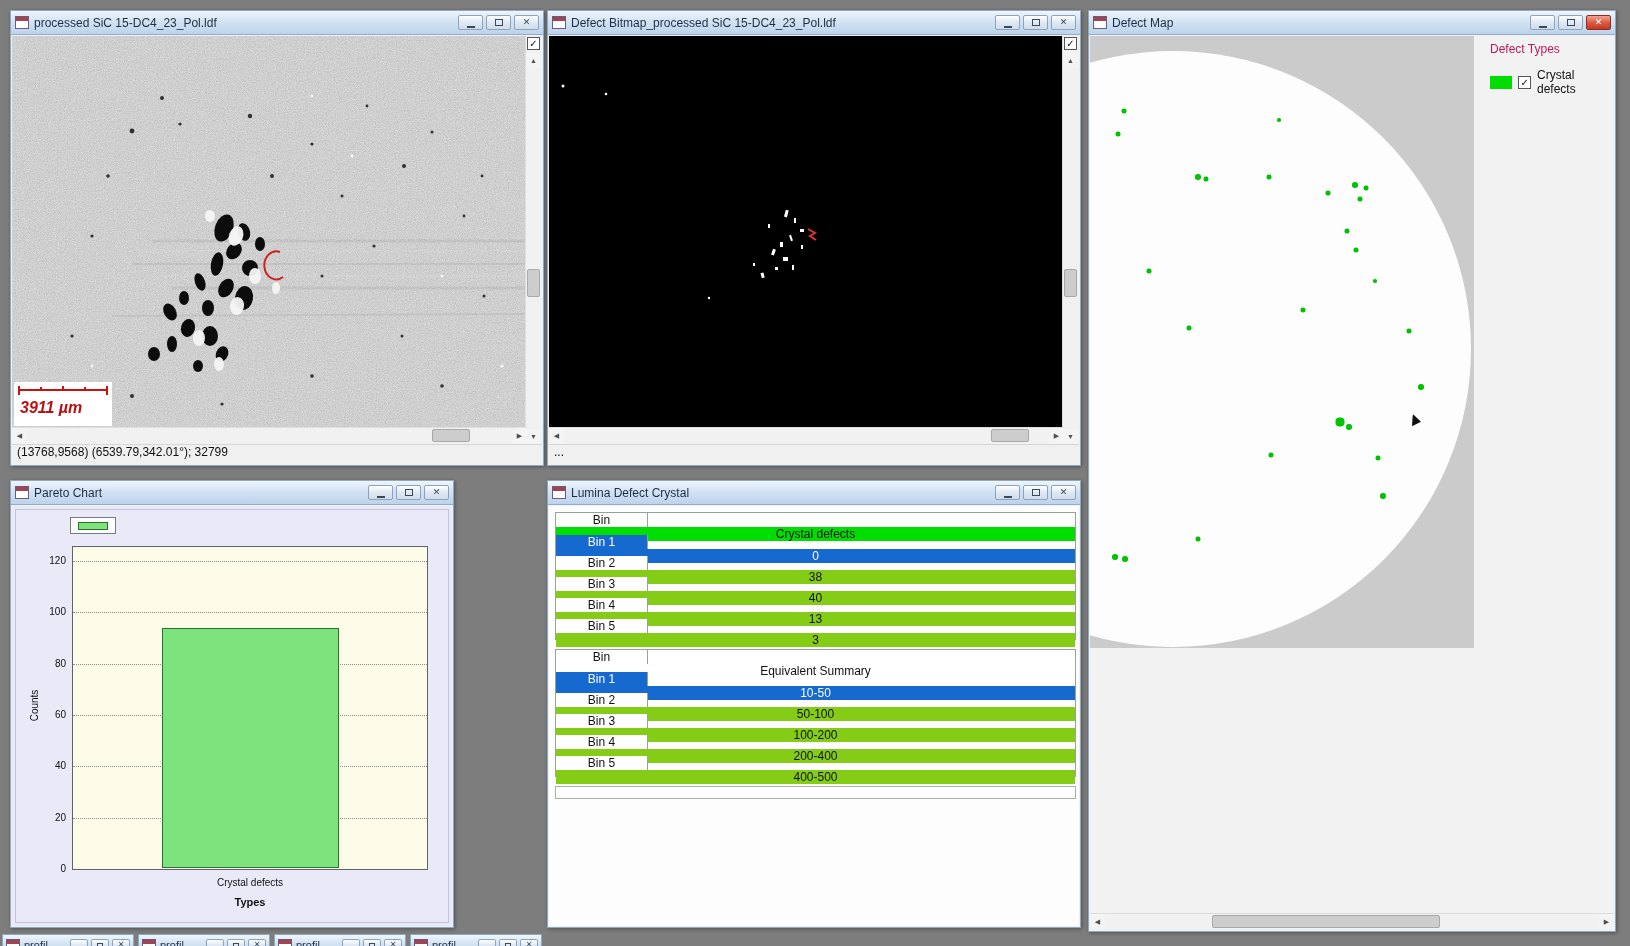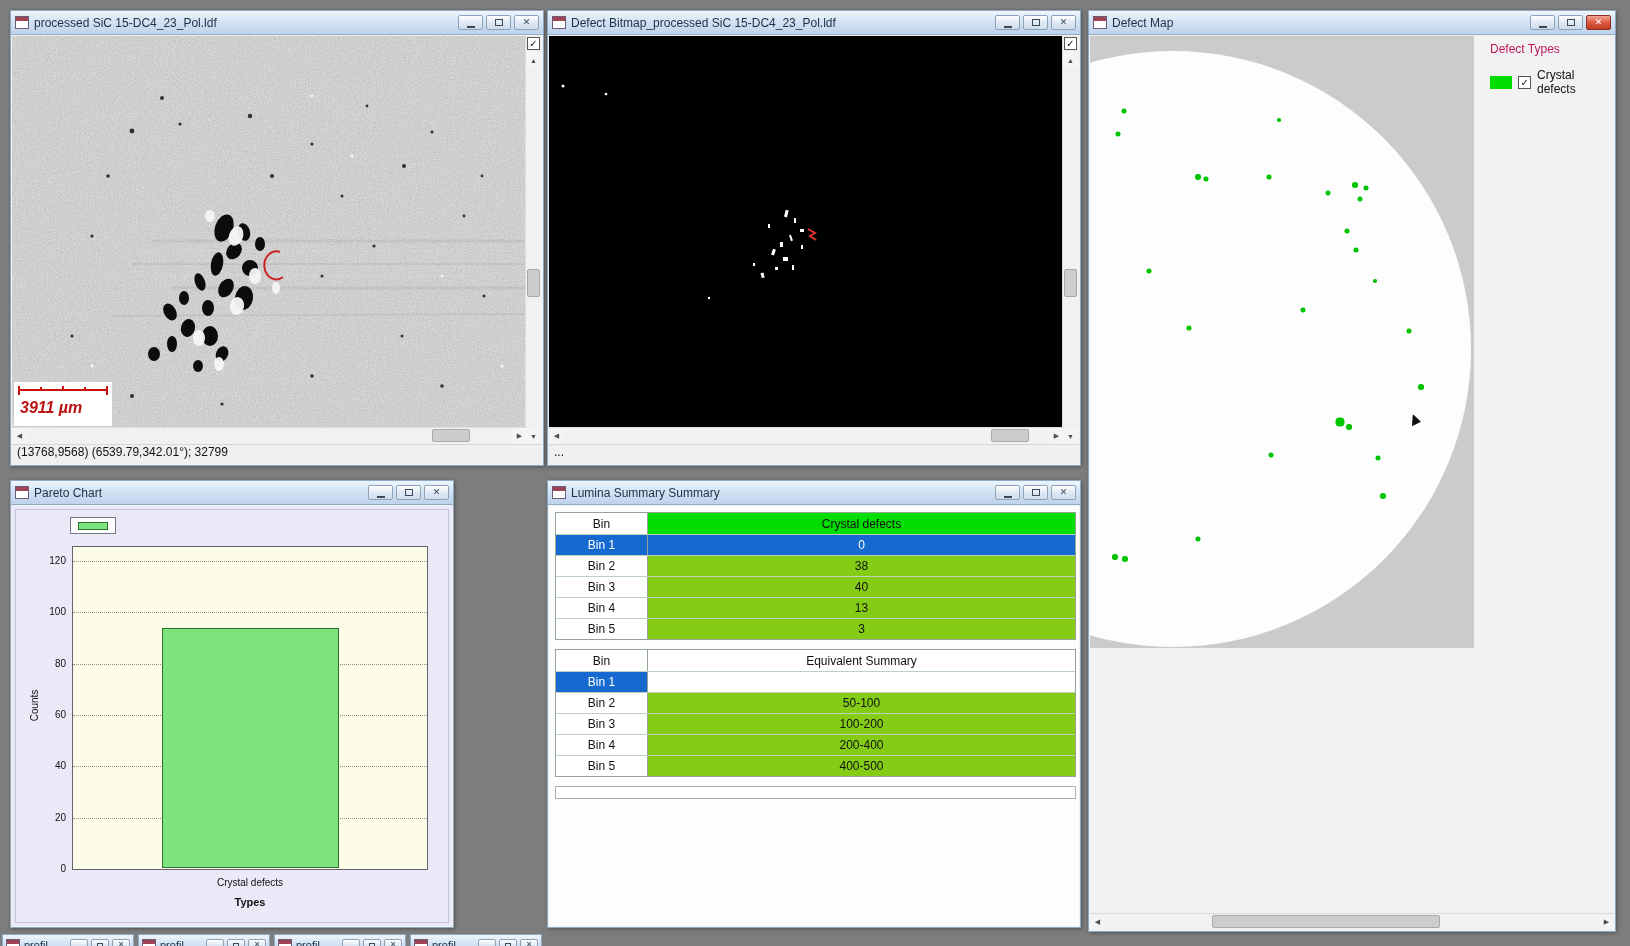--- a/index.html
+++ b/index.html
@@ -77,21 +77,21 @@
   .yaxis { position:absolute; left:18px; width:36px; top:36px; bottom:52px; }
   .ytick { position:absolute; right:4px; transform:translateY(-50%); font-size:10px; color:#111; }
   .ylab { position:absolute; left:-12px; top:46%; transform:rotate(-90deg); font-size:10px; color:#111; width:60px; text-align:center; }
   .xticklabel { position:absolute; left:56px; right:20px; bottom:34px; text-align:center; font-size:10px; color:#111; }
   .xlab { position:absolute; left:56px; right:20px; bottom:14px; text-align:center; font-size:11px; font-weight:bold; color:#111; }
 
   
   .summary-client { background:#fdfdfd; }
   .dtable { position:absolute; left:6px; width:521px; border:1px solid #95a595; background:#fff; }
   #table1 { top:6px; } #table2 { top:143px; }
-  .drow { display:flex; height:21px; border-top:1px solid #bcd0bc; }
+  .drow { display:flex; height:21px; border-top:1px solid #bcd0bc;flex-direction:column; }
   .drow:first-child { border-top:none; }
   .dcell { display:flex; align-items:center; justify-content:center; font-size:12px; color:#111; }
   .dcell.bin { width:92px; border-right:1px solid #95a595; background:#fff; }
   .dcell.val { flex:1; background:#84cc16; }
   .drow.header .dcell { background:#fff; }
   .drow.header .dcell.green { background:#00dd00; }
   .drow.selected .dcell { background:#1569cf; color:#fff; }
   .empty-strip { position:absolute; left:6px; top:280px; width:521px; height:13px; border:1px solid #a5b5a5; background:#fff; }
 
   
@@ -402,21 +402,21 @@
           </div>
         <div class="xticklabel">Crystal defects</div>
         <div class="xlab">Types</div>
       </div>
     </div>
   </section>
 
   <section class="window" id="win5">
     <header class="titlebar">
       <span class="form-icon"></span>
-      <span class="title">Lumina Summary Summary</span>
+      <span class="title">Lumina Defect Crystal</span>
       <span class="winbtns">
         <span class="wbtn">
             <i class="g-min"></i>
           </span>
         <span class="wbtn">
             <i class="g-max"></i>
           </span>
         <span class="wbtn">
             <span class="g-close">✕</span>
           </span>
@@ -450,20 +450,21 @@
         </div>
       </div>
 
       <div class="dtable" id="table2">
         <div class="drow header">
           <div class="dcell bin">Bin</div>
           <div class="dcell val" style="background:#fff;">Equivalent Summary</div>
         </div>
         <div class="drow selected">
           <div class="dcell bin">Bin 1</div>
+          <div class="dcell val">10-50</div>
         </div>
         <div class="drow">
           <div class="dcell bin">Bin 2</div>
           <div class="dcell val">50-100</div>
         </div>
         <div class="drow">
           <div class="dcell bin">Bin 3</div>
           <div class="dcell val">100-200</div>
         </div>
         <div class="drow">

